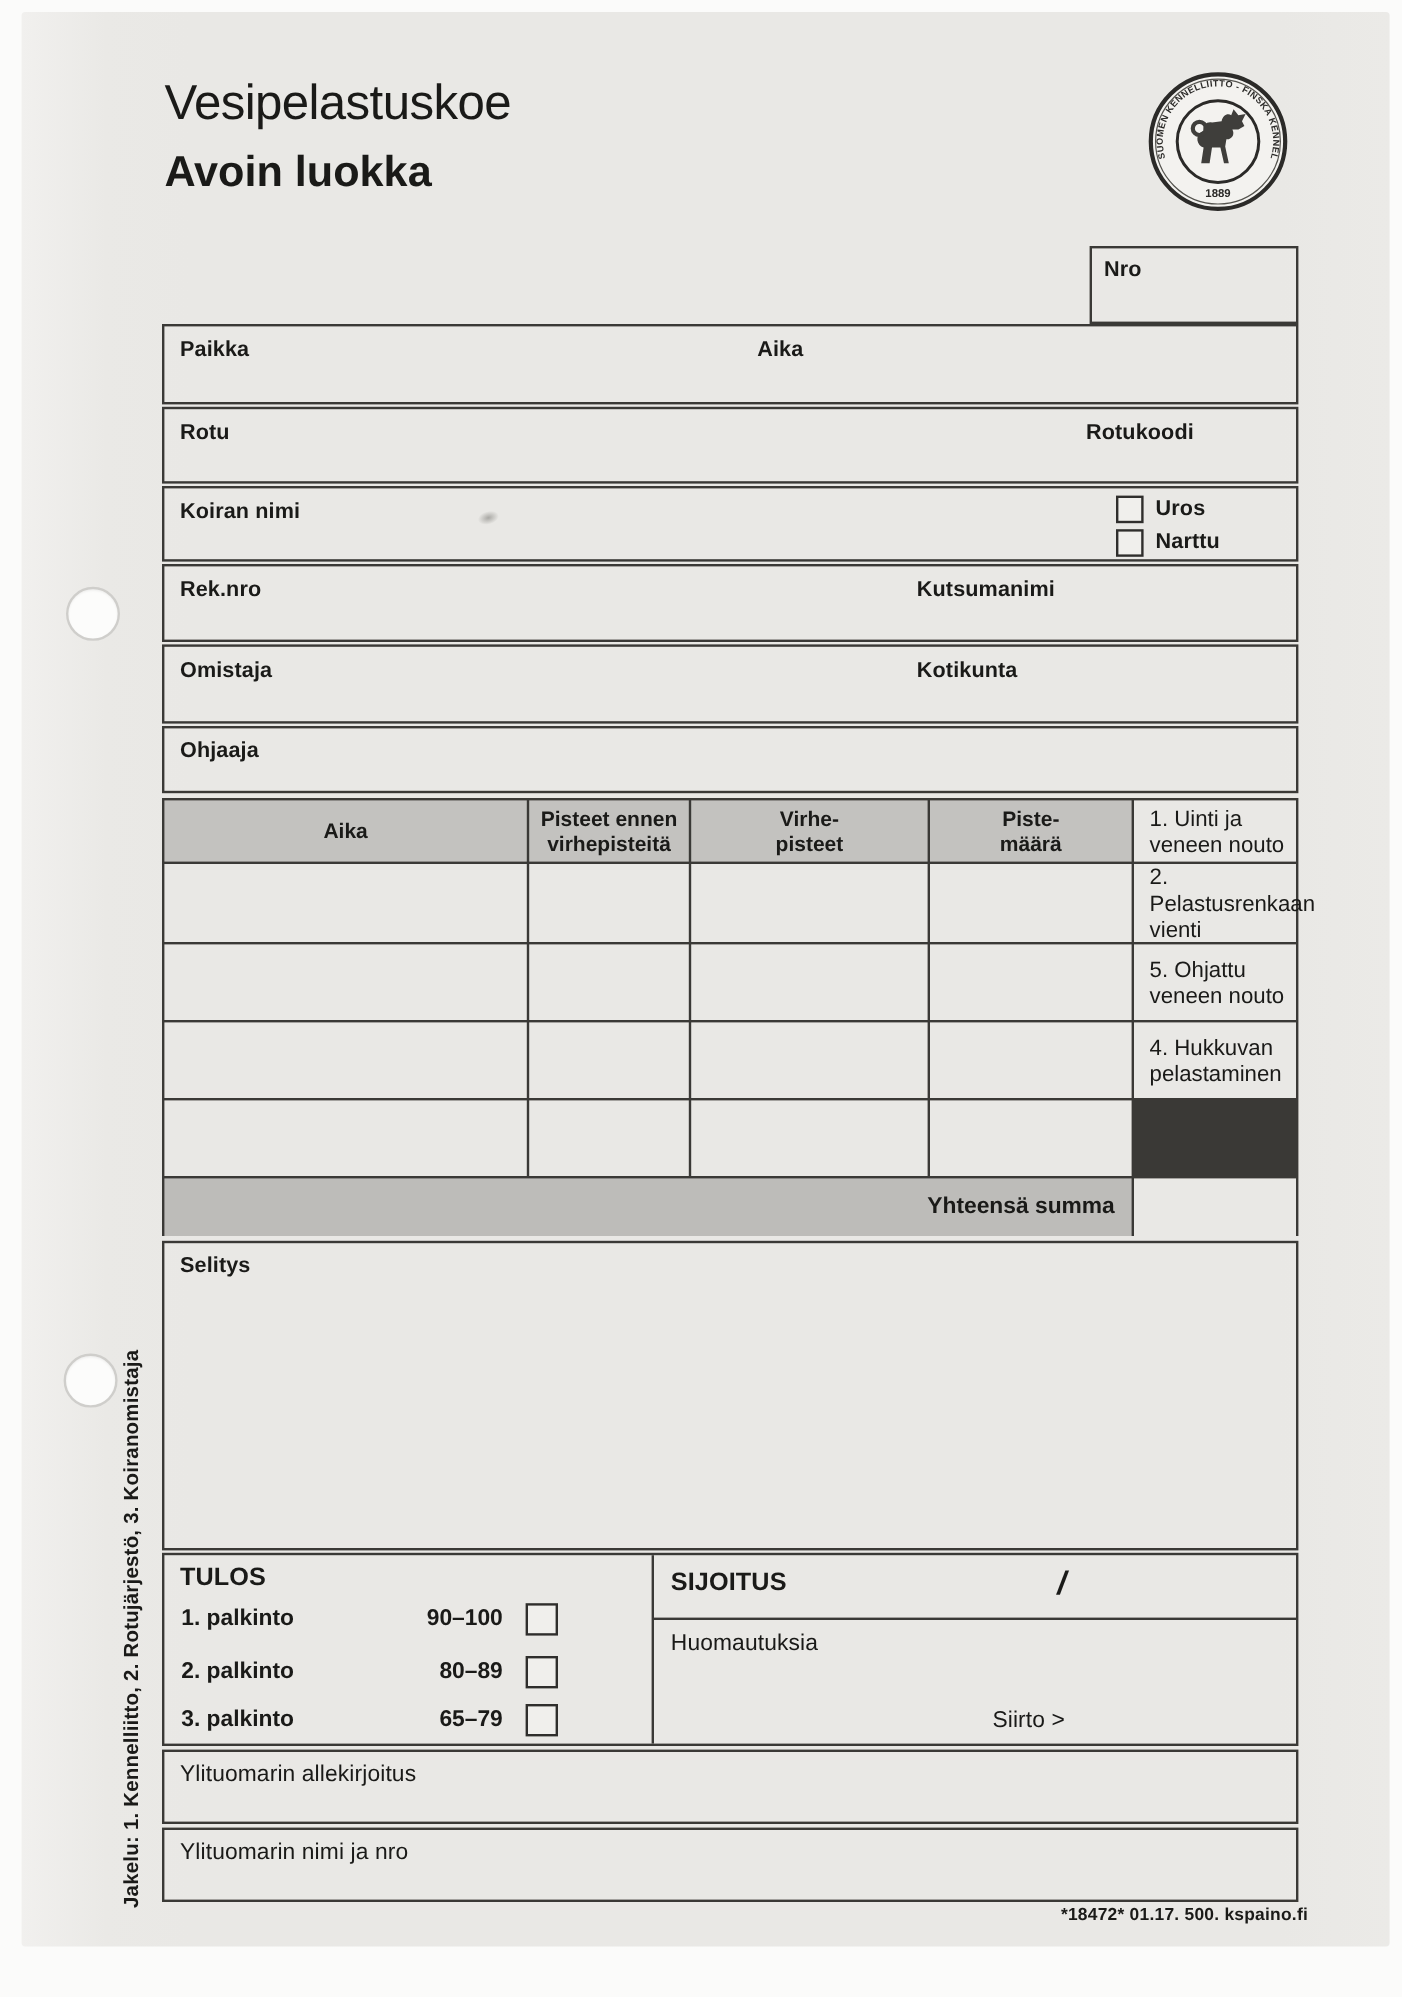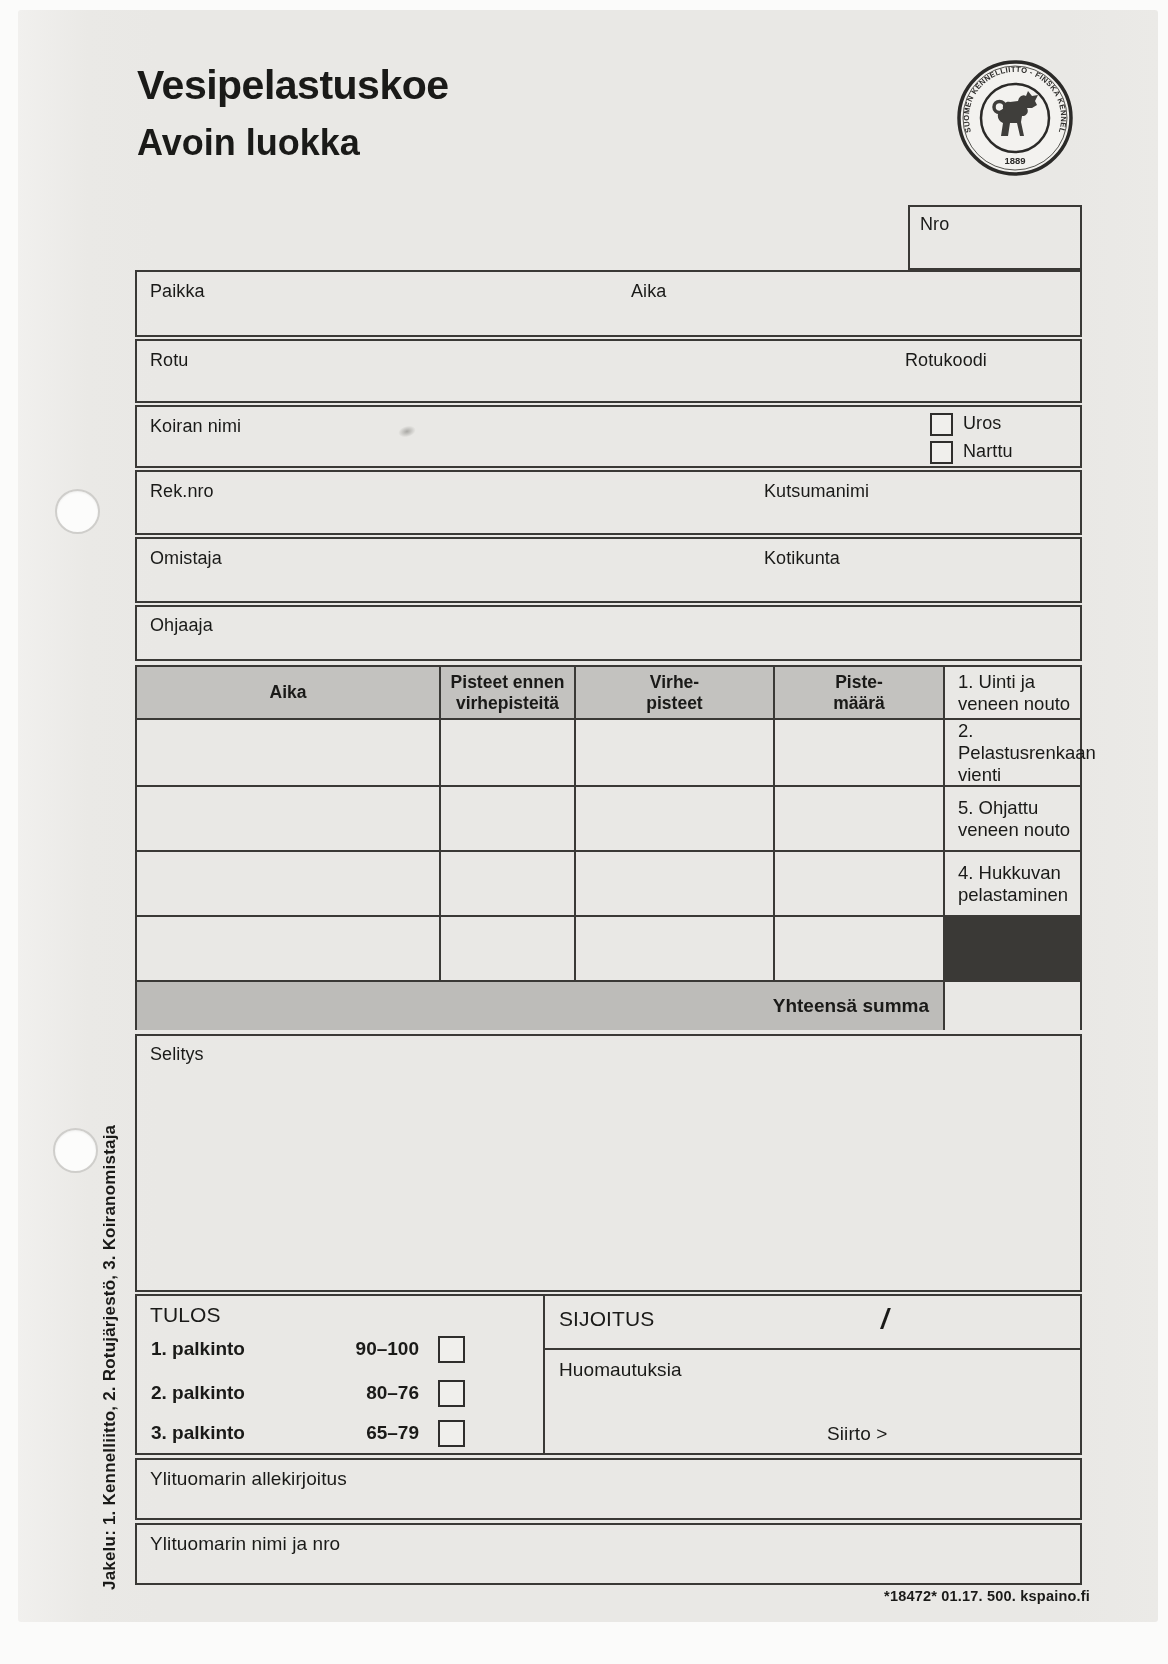--- a/index.html
+++ b/index.html
@@ -4,27 +4,27 @@
 <style>
   * { margin:0; padding:0; box-sizing:border-box; }
   html,body { width:1168px; height:1664px; background:#fbfbfa; font-family:"Liberation Sans","DejaVu Sans",sans-serif; color:#1a1a18; }
   .stage { position:relative; width:1168px; height:1664px; overflow:hidden; }
   .page  { position:absolute; left:18px; top:10px; width:1140px; height:1612px; border-radius:3px;
            background:linear-gradient(90deg,#f1f0ee 0px,#eae9e6 70px,#e9e8e5 140px,#e9e8e5 92%,#ebeae7 100%); }
   .hole  { position:absolute; width:45px; height:45px; border-radius:50%；
            }
   .hole  { position:absolute; width:45px; height:45px; border-radius:50%; background:#fcfcfb; border:2px solid #cfcecb; box-shadow:inset 0 1px 2px rgba(0,0,0,.06); }
 
-  .title    { position:absolute; left:137px; top:62px;  font-size:41px; font-weight:700; letter-spacing:-0.5px; }
+  .title    { position:absolute; left:137px; top:62px;  font-size:41px; font-weight:400; letter-spacing:-0.5px; }
   .subtitle { position:absolute; left:137px; top:122px; font-size:36px; font-weight:700; }
 
   .logo { position:absolute; left:955px; top:58px; width:120px; height:120px; }
 
   .box { position:absolute; border:2px solid #3a3936; }
-  .lbl { font-size:18px; font-weight:400; letter-spacing:0.1px; white-space:nowrap; }
+  .lbl { font-size:18px; font-weight:700; letter-spacing:0.1px; white-space:nowrap; }
   .lbl-abs { position:absolute; }
 
   
   .cb { position:absolute; width:23px; height:23px; border:2px solid #2f2e2c; background:#f0efec; }
 
   
   .score { position:absolute; left:135px; top:665px; width:947px; height:365px;
            display:grid; background:#3a3936; padding:2px; gap:2px;
            grid-template-columns:302px 133px 197px 168px 135px;
            grid-template-rows:51px 65px 63px 63px 63px 48px; }
@@ -165,21 +165,21 @@
     <div style="position:absolute; left:0; top:0; width:406px; height:100%;">
       <span class="lbl lbl-abs" style="left:13px; top:7px; font-size:21px;">TULOS</span>
 
       <div class="prize-row" style="top:42px;">
         <span class="prize-label">1. palkinto</span>
         <span class="prize-range">90–100</span>
         <span class="cb" style="right:66px; top:-2px; width:27px; height:27px;"></span>
       </div>
       <div class="prize-row" style="top:86px;">
         <span class="prize-label">2. palkinto</span>
-        <span class="prize-range">80–76</span>
+        <span class="prize-range">80–89</span>
         <span class="cb" style="right:66px; top:-2px; width:27px; height:27px;"></span>
       </div>
       <div class="prize-row" style="top:126px;">
         <span class="prize-label">3. palkinto</span>
         <span class="prize-range">65–79</span>
         <span class="cb" style="right:66px; top:-2px; width:27px; height:27px;"></span>
       </div>
     </div>
 
     <div style="position:absolute; left:406px; top:0; right:0; height:100%; border-left:2px solid #3a3936;">

